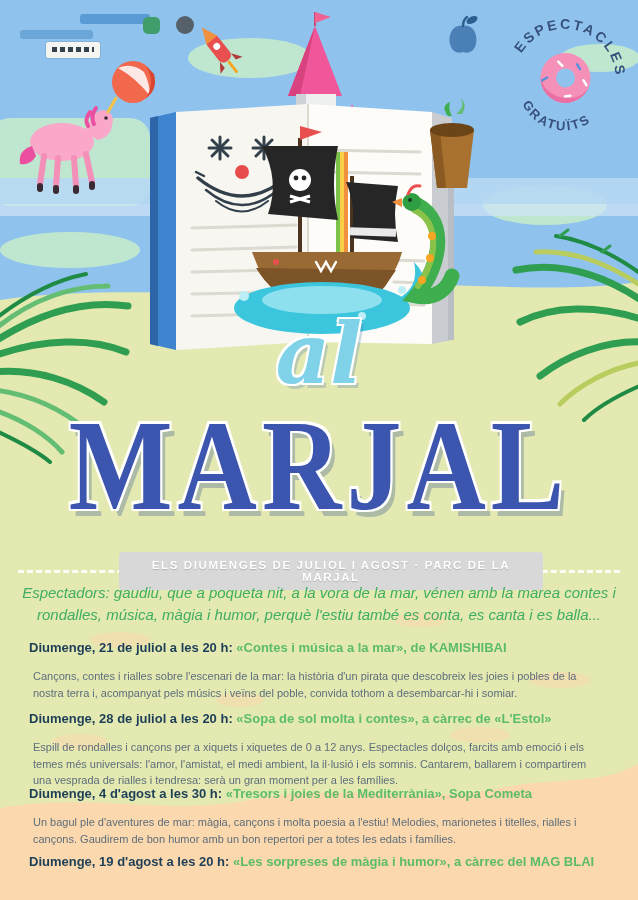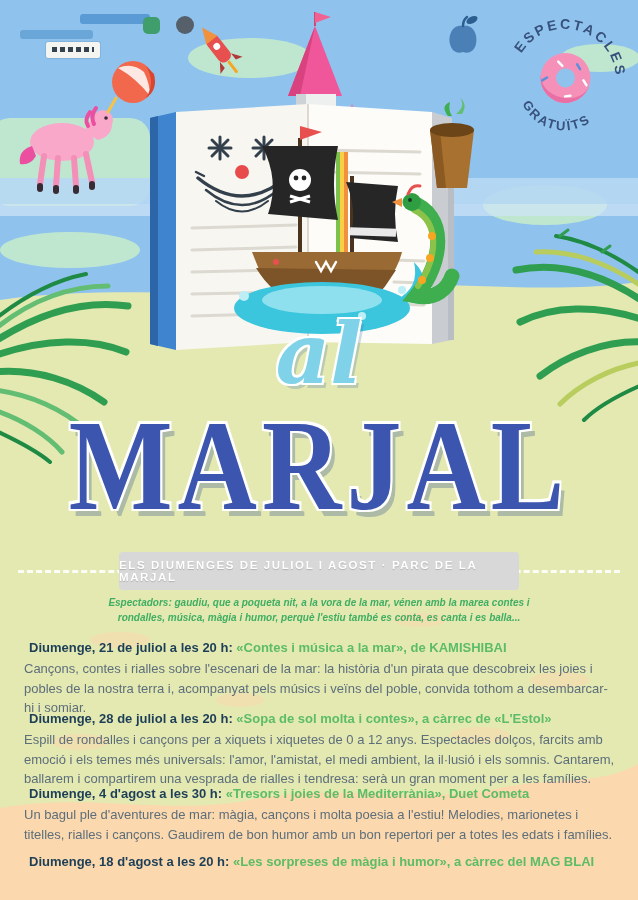--- a/index.html
+++ b/index.html
@@ -12,31 +12,31 @@
   .script-al{position:absolute;left:0;right:0;top:312px;text-align:center;
     font-family:"DejaVu Serif",serif;font-style:italic;font-weight:700;
     font-size:84px;color:#7fd2e8;line-height:1;
     text-shadow:2px 2px 0 #fff,-2px -2px 0 #fff,2px -2px 0 #fff,-2px 2px 0 #fff,4px 5px 0 rgba(60,110,170,.25);}
   .main-title{position:absolute;left:0;right:0;top:400px;text-align:center;
     font-family:"Liberation Serif",serif;font-weight:700;font-size:110px;
     letter-spacing:5px;color:#3c55ae;line-height:1;transform:scaleY(1.18);transform-origin:top center;
     text-shadow:2px 2px 0 #fff,-2px -2px 0 #fff,2px -2px 0 #fff,-2px 2px 0 #fff,5px 6px 0 rgba(44,80,140,.3);}
   .dash-sep{position:absolute;left:18px;right:18px;top:570px;border-top:3px dashed rgba(255,255,255,.9);}
   .subtitle-band{position:absolute;left:119px;top:552px;width:400px;
-    background:#d8d8d8;border-radius:4px;padding:7px 0;
+    background:#d8d8d8;border-radius:4px;padding:7px 12px;text-align:center;
     font-size:11.5px;font-weight:700;letter-spacing:1.6px;color:#ffffff;
     text-shadow:0 1px 1px rgba(0,0,0,.18);text-transform:uppercase;}
   
-  .intro{position:absolute;left:19px;width:600px;top:596px;text-align:center;
-    font-size:10px;font-weight:700;font-style:italic;color:#3fae62;line-height:1.45;}
+  .intro{position:absolute;left:19px;width:600px;top:582px;text-align:center;
+    font-size:15px;font-weight:400;font-style:italic;color:#3fae62;line-height:1.45;}
   .event{position:absolute;left:21px;width:598px;}
   .ev-head{font-size:13px;font-weight:700;line-height:1.25;margin:0 0 2px 8px;}
   .ev-date{color:#1c3e57;}
   .ev-title{color:#5cbc67;}
-  .ev-body{margin:3px;font-size:13px;line-height:1.5;color:#5d6e7b;}
+  .ev-body{margin:12px;font-size:11px;line-height:1.5;color:#5d6e7b;}
   .ev1{top:640px;} .ev2{top:711px;} .ev3{top:786px;} .ev4{top:854px;}
   
   .logo{position:absolute;border-radius:3px;}
   .sticker{position:absolute;left:46px;top:42px;width:54px;height:16px;background:#f4f4f0;
     border-radius:2px;box-shadow:0 0 0 1px rgba(0,0,0,.08);}
   .sticker span{display:block;margin:5px 6px;height:5px;
     background:repeating-linear-gradient(90deg,#34424e 0 5px,transparent 5px 8px);}
   
   .badge{position:absolute;left:500px;top:10px;transform:rotate(14deg);}
 </style>
@@ -315,25 +315,25 @@
     <div class="ev-head">
       <span class="ev-date">Diumenge, 28 de juliol a les 20 h:</span>
       <span class="ev-title">«Sopa de sol molta i contes», a càrrec de «L'Estol»</span>
     </div>
     <p class="ev-body">Espill de rondalles i cançons per a xiquets i xiquetes de 0 a 12 anys. Espectacles dolços, farcits amb emoció i els temes més universals: l'amor, l'amistat, el medi ambient, la il·lusió i els somnis. Cantarem, ballarem i compartirem una vesprada de rialles i tendresa: serà un gran moment per a les famílies.</p>
   </div>
 
   <div class="event ev3">
     <div class="ev-head">
       <span class="ev-date">Diumenge, 4 d'agost a les 30 h:</span>
-      <span class="ev-title">«Tresors i joies de la Mediterrània», Duet Cometa</span>
+      <span class="ev-title">«Tresors i joies de la Mediterrània», Sopa Cometa</span>
     </div>
     <p class="ev-body">Un bagul ple d'aventures de mar: màgia, cançons i molta poesia a l'estiu! Melodies, marionetes i titelles, rialles i cançons. Gaudirem de bon humor amb un bon repertori per a totes les edats i famílies.</p>
   </div>
 
   <div class="event ev4">
     <div class="ev-head">
-      <span class="ev-date">Diumenge, 18 d'agost a les 20 h:</span>
+      <span class="ev-date">Diumenge, 19 d'agost a les 20 h:</span>
       <span class="ev-title">«Les sorpreses de màgia i humor», a càrrec del MAG BLAI</span>
     </div>
   </div>
 
 </div>
 
 </body></html>

